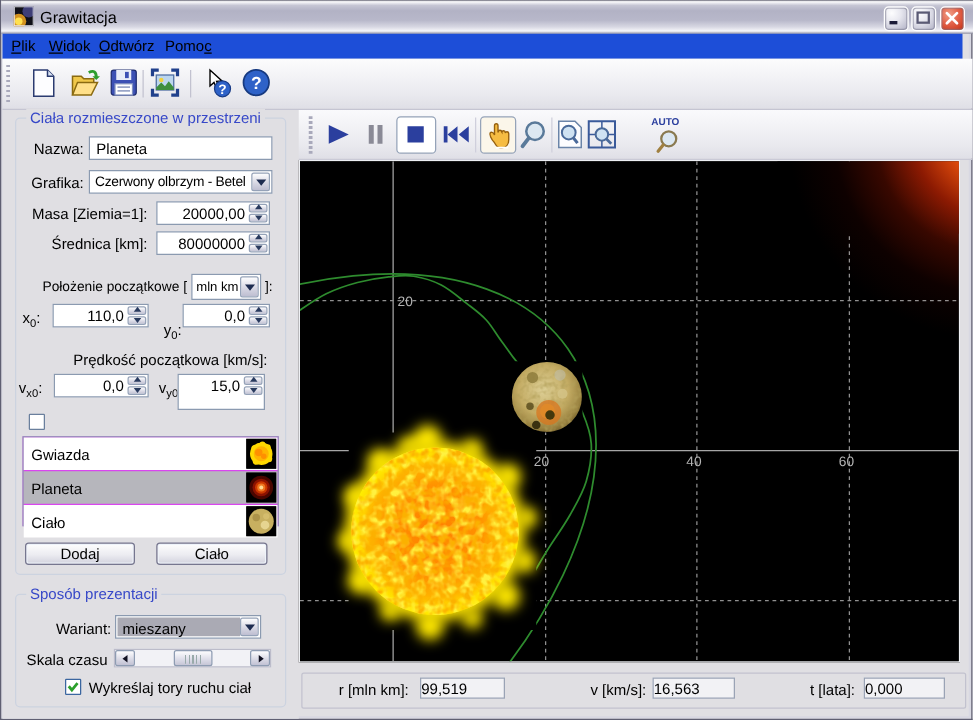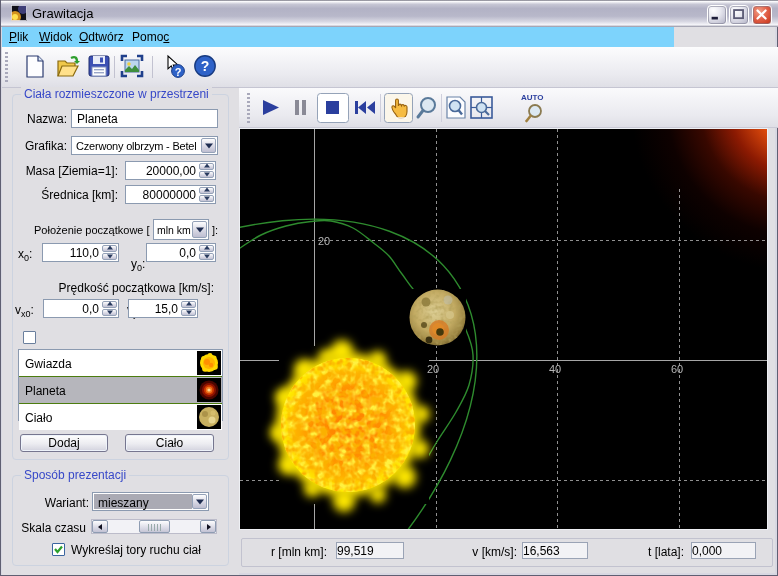--- a/index.html
+++ b/index.html
@@ -5,42 +5,42 @@
 #win{position:absolute;left:0;top:0;width:778px;height:576px;background:#e0dfe3;border:1px solid #5f5f72;border-top:none;box-shadow:inset 2px 0 0 #d8d8e2,inset -2px 0 0 #d8d8e2,inset 0 -2px 0 #d8d8e2}
 .abs{position:absolute}
 #title{left:0;top:0;width:778px;height:27px;background:linear-gradient(#5f5f6e 0%,#fdfdfe 5%,#c6c6d4 16%,#b2b2c5 32%,#b8b8ca 60%,#d8d8e3 80%,#f6f6fa 92%,#8f8fa0 100%)}
 #title .txt{position:absolute;left:31px;top:6px;font-size:13px;font-weight:normal;color:#000}
 #appicon{position:absolute;left:10px;top:5px;width:16px;height:16px}
 .capbtn{position:absolute;top:5px;width:20px;height:20px;border-radius:4px;border:1px solid #fff;box-shadow:inset 0 0 0 1px rgba(120,120,140,.55)}
 .silver{background:radial-gradient(circle at 30% 25%,#fdfdfe 0%,#e7e7ef 40%,#c2c2d2 80%,#adadc2 100%)}
 #bmin{left:706px}#bmax{left:728px}
 #bclose{left:751px;background:radial-gradient(circle at 35% 30%,#f0a088 0%,#e2624a 45%,#cf4126 80%,#b83418 100%)}
 .glyph{position:absolute;left:0;top:0;width:100%;height:100%}
-#menu{left:1px;top:27px;width:672px;height:20px;background:#7dd3fc;font-size:12px;color:#000}
+#menu{left:1px;top:27px;width:768px;height:20px;background:#1d4ed8;font-size:12px;color:#000}
 #menu span{position:absolute;top:3px}
 #menu u{text-decoration:underline}
 #tb1{left:1px;top:47px;width:776px;height:41px;background:linear-gradient(#fcfcfd,#eaeaef 70%,#dfdfe6);border-bottom:1px solid #c5c5d2}
 .grip{position:absolute;width:3px;background-image:repeating-linear-gradient(#a9a9bb 0 2px,transparent 2px 4px)}
 #lpanel{left:1px;top:88px;width:237px;height:487px;background:#e0dfe3}
 .gbox{position:absolute;border:1px solid #ccd3e0;border-radius:4px}
 .gtitle{position:absolute;top:-8px;left:8px;background:#e0dfe3;padding:0 3px;font-size:12px;color:#3748c8;white-space:nowrap}
 .lbl{position:absolute;font-size:12px;color:#000;white-space:nowrap}
 .lblr{position:absolute;font-size:12px;color:#000;white-space:nowrap;text-align:right}
 .edit{position:absolute;background:#fff;border:1px solid #8b9ab0;font-size:12px;color:#000}
 .spinval{position:absolute;right:19px;top:2px}
 .spinbtns{position:absolute;right:1px;top:1px;width:15px;display:flex;flex-direction:column;gap:1px}
 .sb{flex:1;border:1px solid #95a2b8;border-radius:2px;background:linear-gradient(#fdfdfe,#d8d8e4 60%,#c2c2d4);position:relative}
 .sb:after{content:"";position:absolute;left:50%;top:50%;transform:translate(-50%,-40%);border-left:3px solid transparent;border-right:3px solid transparent}
 .sbu:after{border-bottom:4px solid #283a5e;margin-top:-2px}
 .sbd:after{border-top:4px solid #283a5e;margin-top:-1px}
 .combtn{position:absolute;right:1px;top:1px;bottom:1px;width:15px;border:1px solid #95a2b8;border-radius:2px;background:linear-gradient(#fdfdfe,#d5d5e2 60%,#bebed1)}
 .combtn:after{content:"";position:absolute;left:50%;top:50%;transform:translate(-50%,-50%);border-left:4px solid transparent;border-right:4px solid transparent;border-top:5px solid #1e2c50}
 .cbox{position:absolute;width:13px;height:13px;background:#fff;border:1px solid #6a7f9d;border-radius:1px}
 .btn{position:absolute;height:18px;border:1px solid #76768f;border-radius:3px;background:linear-gradient(#fefefe,#ececf1 55%,#d8d8e2 90%,#ccccd9);font-size:12px;text-align:center;line-height:16px;box-shadow:inset 0 0 0 1px #eef3fa}
-#list{position:absolute;left:17px;top:349px;width:205px;height:72px;background:#4d7c0f;border:1px solid #8b9ab0}
+#list{position:absolute;left:17px;top:349px;width:205px;height:72px;background:#d946ef;border:1px solid #8b9ab0}
 .lrow{position:absolute;left:0;width:203px;height:26px}
 .lrow span{position:absolute;left:6px;top:7px;font-size:12px}
 .thumb{position:absolute;right:1px;top:1px;width:24px;height:24px;background:#000}
 #tb2{left:238px;top:88px;width:539px;height:40px;background:linear-gradient(#fafafc,#eaeaef 70%,#dfdfe6);border-bottom:1px solid #cacad6}
 #canvas{left:238px;top:128px;width:529px;height:402px;background:#000;border:1px solid #eef0f4}
 #status{left:240px;top:538px;width:532px;height:29px;border:1px solid #c2c2cf;border-radius:2px}
 .sfield{position:absolute;top:3px;height:17px;background:#f2f2f5;border:1px solid #9aa3b5;font-size:12px;padding:1px 4px 0 0}
 </style></head>
 <body>
 <div id="win">
@@ -161,21 +161,21 @@
  <div class="lblr" style="left:0;top:281px;width:213px">Prędkość początkowa [km/s]:</div>
  <div class="lbl" style="left:14px;top:303px">v<sub style="font-size:9px">x0</sub>:</div>
  <div class="edit" style="left:42px;top:299px;width:76px;height:19px">
       <span class="spinval">0,0</span>
       <span class="spinbtns" style="height:15px">
         <span class="sb sbu"></span>
         <span class="sb sbd"></span>
       </span>
     </div>
  <div class="lbl" style="left:126px;top:303px">v<sub style="font-size:9px">y0</sub>:</div>
- <div class="edit" style="left:127px;top:299px;width:70px;height:19px">
+ <div class="edit" style="left:141px;top:299px;width:70px;height:29px">
       <span class="spinval">15,0</span>
       <span class="spinbtns" style="height:15px">
         <span class="sb sbu"></span>
         <span class="sb sbd"></span>
       </span>
     </div>
  <div class="cbox" style="left:22px;top:331px"></div>
  <div id="list" class="abs">
   <div class="lrow" style="top:0;background:#fff">
         <span>Gwiazda</span>

